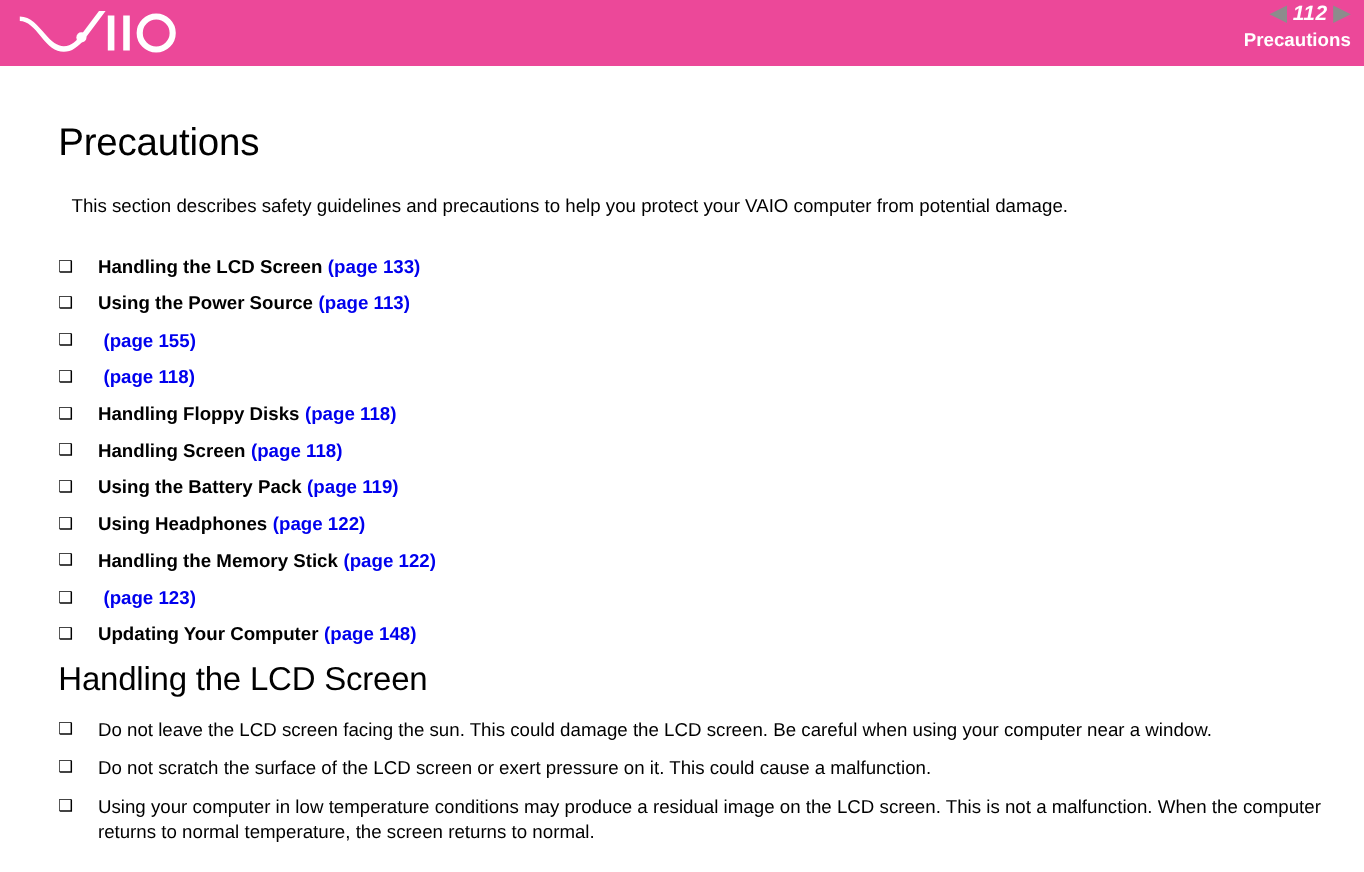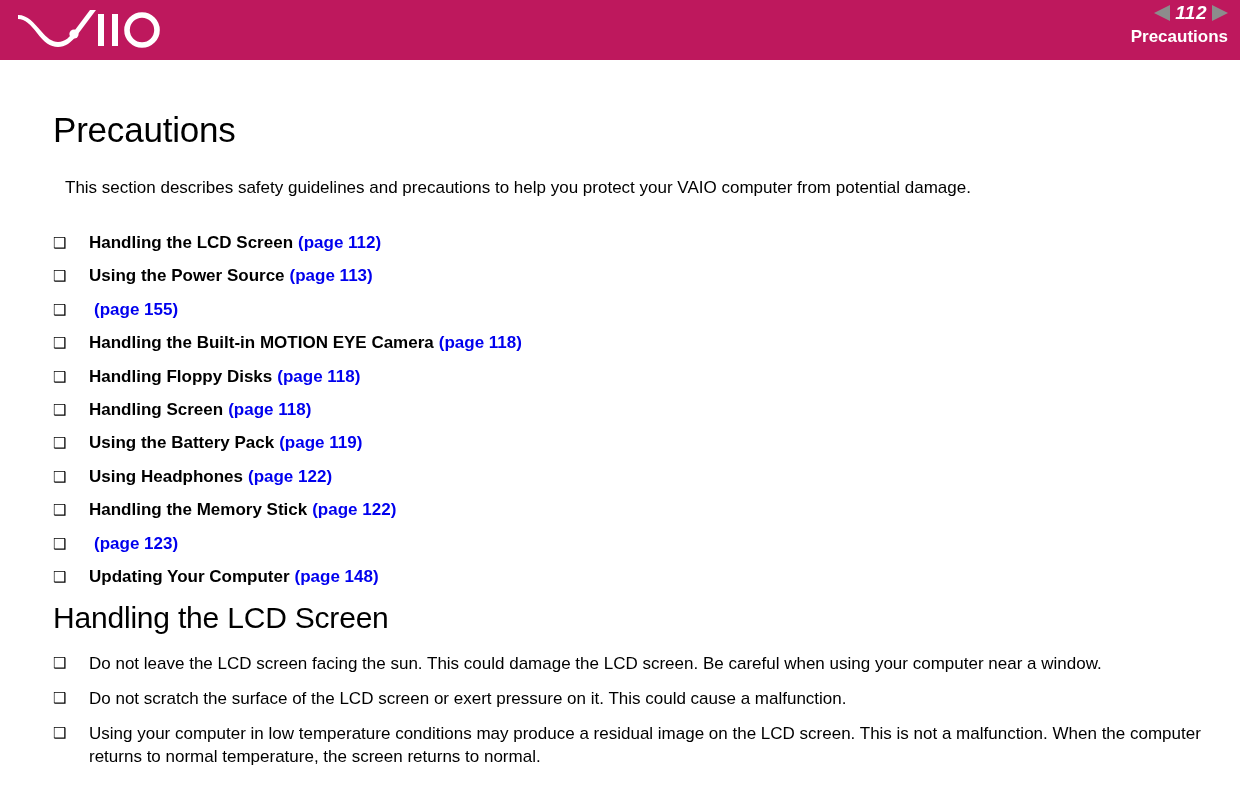--- a/index.html
+++ b/index.html
@@ -16,21 +16,21 @@
     position: relative;
   }
 
   
   .header-band {
     position: absolute;
     top: 0;
     left: 0;
     width: 1240px;
     height: 60px;
-    background: #be185d;
+    background: #ec4899;
   }
 
   .vaio-logo {
     position: absolute;
     left: 14px;
     top: 6px;
     width: 160px;
     height: 44px;
   }
   .vaio-logo svg { display: block; }
@@ -201,34 +201,33 @@
 <div class="content">
 
   <h1 class="page-title">Precautions</h1>
 
   <p class="intro-text">This section describes safety guidelines and precautions to help you protect your VAIO computer from potential damage.</p>
 
   <ul class="toc-list">
     <li class="toc-item">
       <span class="box-bullet">❑</span>
       <span class="toc-label">Handling the LCD Screen</span>
-      <span class="toc-link">(page 112)</span>
+      <span class="toc-link">(page 133)</span>
     </li>
     <li class="toc-item">
       <span class="box-bullet">❑</span>
       <span class="toc-label">Using the Power Source</span>
       <span class="toc-link">(page 113)</span>
     </li>
     <li class="toc-item">
       <span class="box-bullet">❑</span>
       <span class="toc-link">(page 155)</span>
     </li>
     <li class="toc-item">
       <span class="box-bullet">❑</span>
-      <span class="toc-label">Handling the Built-in MOTION EYE Camera</span>
       <span class="toc-link">(page 118)</span>
     </li>
     <li class="toc-item">
       <span class="box-bullet">❑</span>
       <span class="toc-label">Handling Floppy Disks</span>
       <span class="toc-link">(page 118)</span>
     </li>
     <li class="toc-item">
       <span class="box-bullet">❑</span>
       <span class="toc-label">Handling Screen</span>

